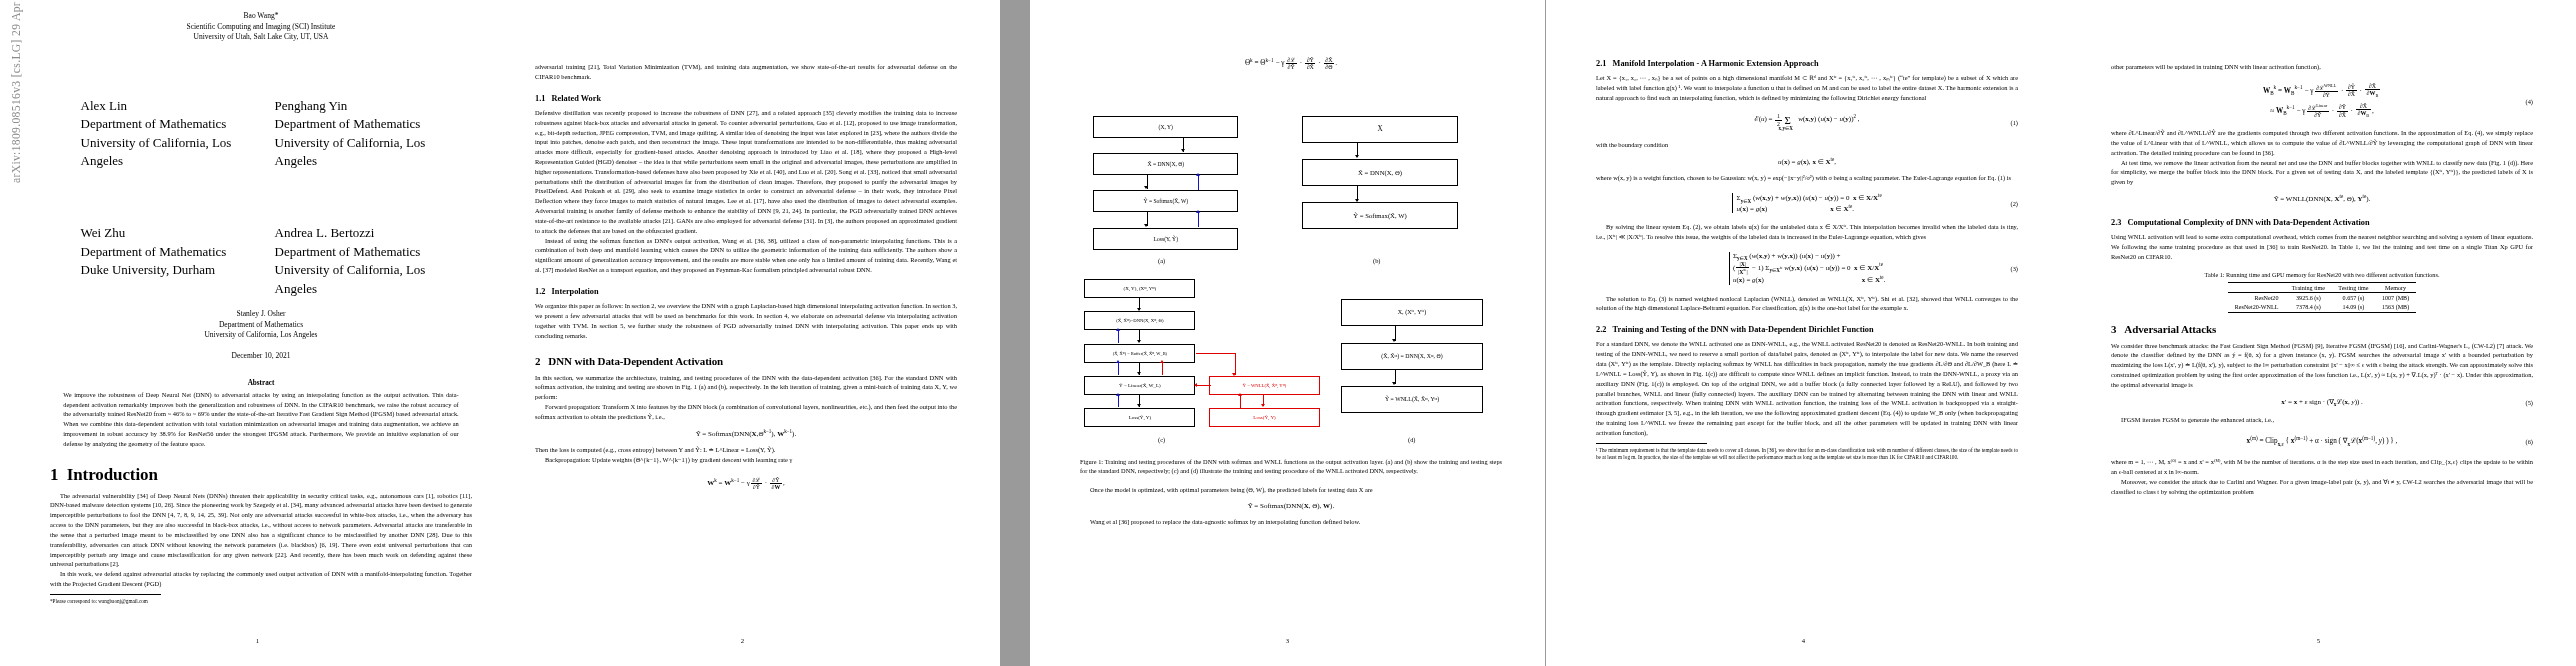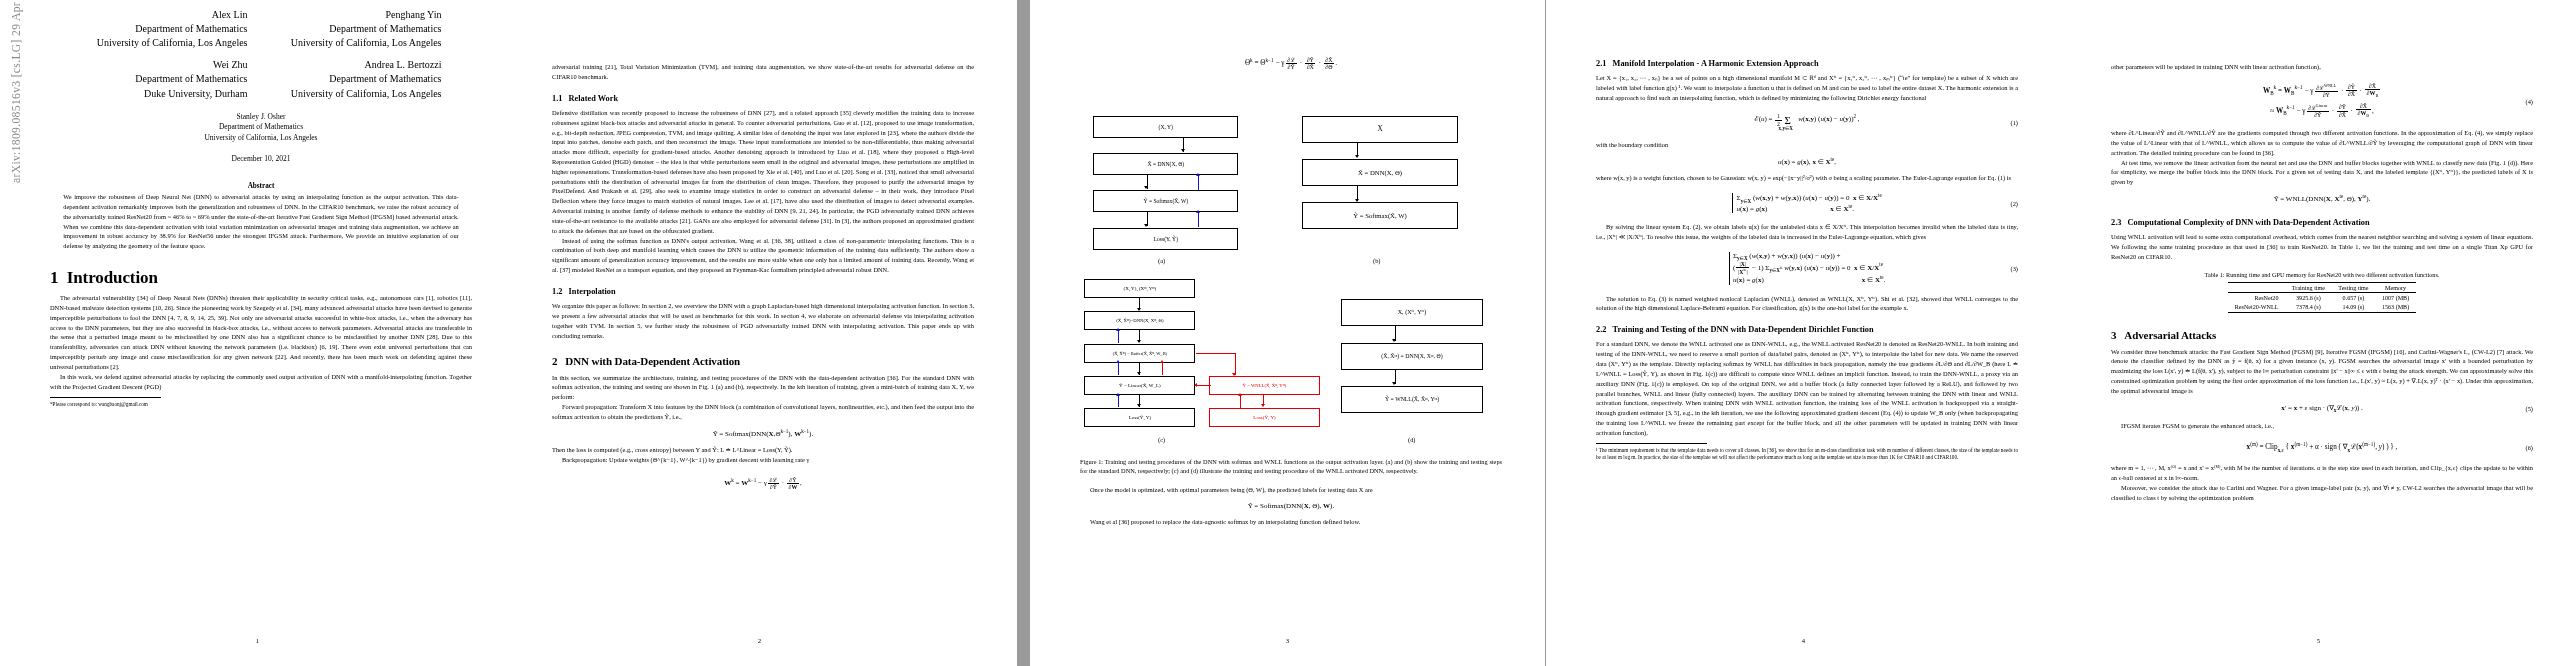--- a/index.html
+++ b/index.html
@@ -1,28 +1,28 @@
 <!DOCTYPE html>
 <html style="font-size:9px"><head>
 <meta charset="utf-8">
 <style>
   html,body{margin:0;padding:0;background:#7a7a7a;}
   body{font-family:"Liberation Serif", serif;}
   .sheet{position:relative;width:2576px;height:667px;background:#9a9a9a;overflow:hidden;}
   .page{position:absolute;top:0;background:#ffffff;width:515px;height:667px;overflow:hidden;}
-  .p1{left:0}.p2{left:502px}.p3{left:1030px}.p4{left:1546px}.p5{left:2061px}
+  .p1{left:0}.p2{left:485px}.p3{left:1030px}.p4{left:1546px}.p5{left:2061px}
   .inner{position:absolute;left:50px;right:43px;top:0;bottom:0;}
   .arxiv{position:absolute;left:-40px;top:183px;width:356px;
          transform:rotate(-90deg);transform-origin:left top;
          font-family:"Liberation Serif",serif;font-size:11.7px;color:#8c8c8c;
          letter-spacing:0.3px;white-space:nowrap;}
   .ttl{text-align:center;font-size:14.5px;line-height:1.38;margin-top:66px;font-weight:400;}
   .auth{text-align:center;font-size:7.5px;line-height:1.42;margin-top:11px;}
   .cols2{display:flex;justify-content:center;gap:27px;margin-top:7.8px;}
-  .cols2 .c{text-align:right;font-size:10px;line-height:1.42;width:167px;}
+  .cols2 .c{text-align:left;font-size:13px;line-height:1.42;width:167px;margin-top:46px;}
   .date{text-align:center;font-size:7.5px;margin-top:10px;}
   .abs-h{text-align:center;font-weight:bold;font-size:7.2px;margin-top:19px;margin-bottom:2.8px;}
   .abs{font-size:6.4px;line-height:1.52;text-align:justify;margin:0 13.3px;}
   .h1{font-size:17px;font-weight:bold;margin:16.7px 0 5.6px 0;letter-spacing:-0.1px;}
   .h2{font-size:8.3px;font-weight:bold;margin:12.2px 0 5px 0;}
   p.body{font-size:6.4px;line-height:1.535;text-align:justify;margin:0;text-indent:10px;}
   p.body.noind{text-indent:0;}
   .fn-rule{border:0;border-top:0.6px solid #000;width:111px;margin:5.6px 0 2.8px 0;}
   .fnote{font-size:5.2px;line-height:1.4;text-align:justify;}
   .pgno{position:absolute;bottom:23px;left:0;right:0;text-align:center;font-size:6.7px;}
@@ -61,20 +61,25 @@
 </head>
 <body>
 
 <div class="sheet">
 
   <div class="page p1">
     <div class="inner">
       <div class="arxiv">arXiv:1809.08516v3  [cs.LG]  29 Apr 2020</div>
 
 
+      <div class="auth">
+        <div>Bao Wang*</div>
+        <div>Scientific Computing and Imaging (SCI) Institute</div>
+        <div>University of Utah, Salt Lake City, UT, USA</div>
+      </div>
 
       <div class="cols2">
         <div class="c">
           <div>Alex Lin</div>
           <div>Department of Mathematics</div>
           <div>University of California, Los Angeles</div>
         </div>
         <div class="c">
           <div>Penghang Yin</div>
           <div>Department of Mathematics</div>
@@ -317,21 +322,21 @@
           </tr>
           <tr>
             <td class="tl">ResNet20-WNLL</td>
             <td>7378.4 (s)</td>
             <td>14.09 (s)</td>
             <td>1563 (MB)</td>
           </tr>
         </tbody>
       </table>
 
-      <div class="h1" style="font-size:11px;margin-top:16px;">
+      <div class="h1" style="font-size:11px;margin-top:10px;">
         <span>3</span>&nbsp;&nbsp;&nbsp;<span>Adversarial Attacks</span>
       </div>
       <p class="body noind">We consider three benchmark attacks: the Fast Gradient Sign Method (FGSM) [9], Iterative FGSM (IFGSM) [16], and Carlini-Wagner's L₂ (CW-L2) [7] attack. We denote the classifier defined by the DNN as ỹ = f(θ, x) for a given instance (x, y). FGSM searches the adversarial image x' with a bounded perturbation by maximizing the loss L(x', y) ≐ L(f(θ, x'), y), subject to the l∞ perturbation constraint ||x' − x||∞ ≤ ϵ with ϵ being the attack strength. We can approximately solve this constrained optimization problem by using the first order approximation of the loss function i.e., L(x', y) ≈ L(x, y) + ∇ₓL(x, y)ᵀ · (x' − x). Under this approximation, the optimal adversarial image is</p>
       <div class="eq">
         <b>x</b>′ = <b>x</b> + ε sign · (∇<span class="sub"><b>x</b></span>ℒ(<b>x</b>, <i>y</i>)) .
         <span class="tag">(5)</span>
       </div>
       <p class="body">IFGSM iterates FGSM to generate the enhanced attack, i.e.,</p>
       <div class="eq" style="margin-top:11px;font-size:7.2px;">
         <b>x</b><span class="sup">(m)</span> = Clip<span class="sub"><b>x</b>,ε</span> { <b>x</b><span class="sup">(m−1)</span> + α · sign ( ∇<span class="sub"><b>x</b></span>ℒ(<b>x</b><span class="sup">(m−1)</span>, <i>y</i>) ) } ,

